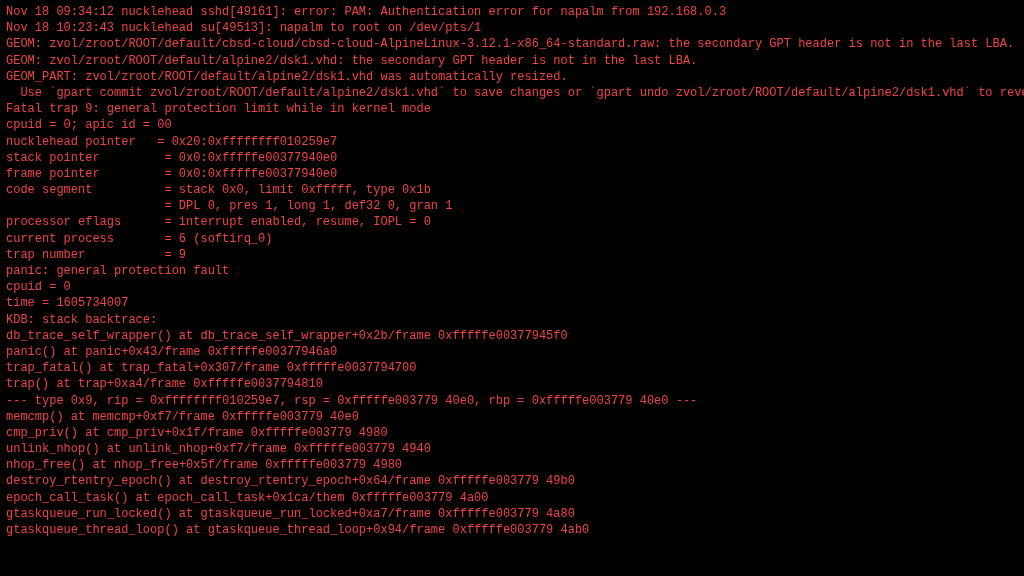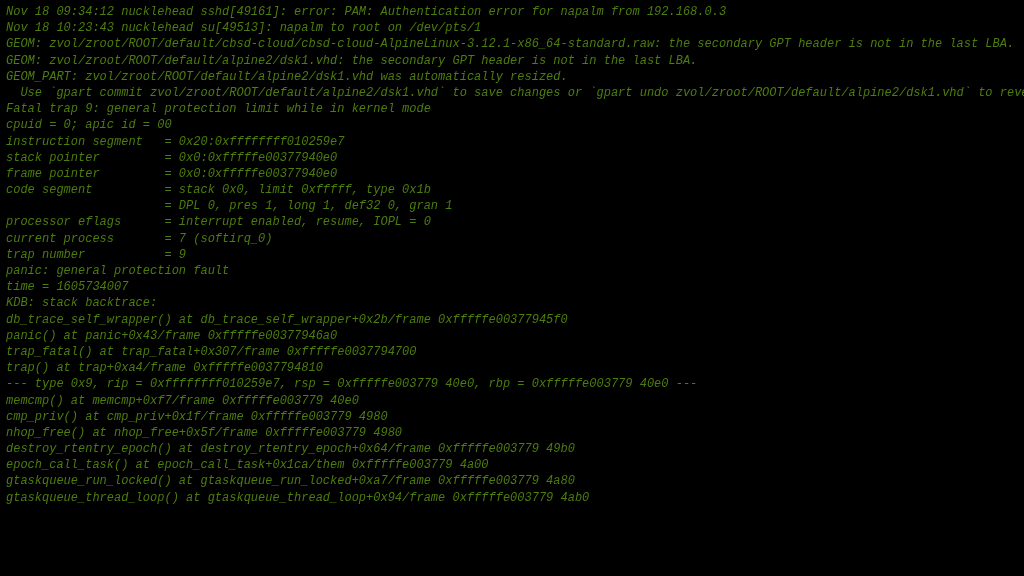--- a/index.html
+++ b/index.html
@@ -15,51 +15,53 @@
       line-height: 1.35;
       width: 1024px;
       height: 576px;
       overflow: hidden;
       padding: 4px 6px;
     }
     .terminal-line {
       white-space: pre;
       display: block;
     }
-    .white { color: #4d7c0f; font-style: italic; }
+    .white { color: #ef4444; }
   </style>
 </head>
 <body>
 
 <div id="terminal">
     <span class="terminal-line white">Nov 18 09:34:12 nucklehead sshd[49161]: error: PAM: Authentication error for napalm from 192.168.0.3</span>
     <span class="terminal-line white">Nov 18 10:23:43 nucklehead su[49513]: napalm to root on /dev/pts/1</span>
     <span class="terminal-line white">GEOM: zvol/zroot/ROOT/default/cbsd-cloud/cbsd-cloud-AlpineLinux-3.12.1-x86_64-standard.raw: the secondary GPT header is not in the last LBA.</span>
     <span class="terminal-line white">GEOM: zvol/zroot/ROOT/default/alpine2/dsk1.vhd: the secondary GPT header is not in the last LBA.</span>
     <span class="terminal-line white">GEOM_PART: zvol/zroot/ROOT/default/alpine2/dsk1.vhd was automatically resized.</span>
     <span class="terminal-line white">  Use `gpart commit zvol/zroot/ROOT/default/alpine2/dsk1.vhd` to save changes or `gpart undo zvol/zroot/ROOT/default/alpine2/dsk1.vhd` to revert them.</span>
     <span class="terminal-line white"></span>
     <span class="terminal-line white">Fatal trap 9: general protection limit while in kernel mode</span>
     <span class="terminal-line white">cpuid = 0; apic id = 00</span>
-    <span class="terminal-line white">instruction segment   = 0x20:0xffffffff010259e7</span>
+    <span class="terminal-line white">nucklehead pointer   = 0x20:0xffffffff010259e7</span>
     <span class="terminal-line white">stack pointer         = 0x0:0xfffffe00377940e0</span>
     <span class="terminal-line white">frame pointer         = 0x0:0xfffffe00377940e0</span>
     <span class="terminal-line white">code segment          = stack 0x0, limit 0xfffff, type 0x1b</span>
     <span class="terminal-line white">                      = DPL 0, pres 1, long 1, def32 0, gran 1</span>
     <span class="terminal-line white">processor eflags      = interrupt enabled, resume, IOPL = 0</span>
-    <span class="terminal-line white">current process       = 7 (softirq_0)</span>
+    <span class="terminal-line white">current process       = 6 (softirq_0)</span>
     <span class="terminal-line white">trap number           = 9</span>
     <span class="terminal-line white">panic: general protection fault</span>
+    <span class="terminal-line white">cpuid = 0</span>
     <span class="terminal-line white">time = 1605734007</span>
     <span class="terminal-line white">KDB: stack backtrace:</span>
     <span class="terminal-line white">db_trace_self_wrapper() at db_trace_self_wrapper+0x2b/frame 0xfffffe00377945f0</span>
     <span class="terminal-line white">panic() at panic+0x43/frame 0xfffffe00377946a0</span>
     <span class="terminal-line white">trap_fatal() at trap_fatal+0x307/frame 0xfffffe0037794700</span>
     <span class="terminal-line white">trap() at trap+0xa4/frame 0xfffffe0037794810</span>
     <span class="terminal-line white">--- type 0x9, rip = 0xffffffff010259e7, rsp = 0xfffffe003779 40e0, rbp = 0xfffffe003779 40e0 ---</span>
     <span class="terminal-line white">memcmp() at memcmp+0xf7/frame 0xfffffe003779 40e0</span>
     <span class="terminal-line white">cmp_priv() at cmp_priv+0x1f/frame 0xfffffe003779 4980</span>
+    <span class="terminal-line white">unlink_nhop() at unlink_nhop+0xf7/frame 0xfffffe003779 4940</span>
     <span class="terminal-line white">nhop_free() at nhop_free+0x5f/frame 0xfffffe003779 4980</span>
     <span class="terminal-line white">destroy_rtentry_epoch() at destroy_rtentry_epoch+0x64/frame 0xfffffe003779 49b0</span>
     <span class="terminal-line white">epoch_call_task() at epoch_call_task+0x1ca/them 0xfffffe003779 4a00</span>
     <span class="terminal-line white">gtaskqueue_run_locked() at gtaskqueue_run_locked+0xa7/frame 0xfffffe003779 4a80</span>
     <span class="terminal-line white">gtaskqueue_thread_loop() at gtaskqueue_thread_loop+0x94/frame 0xfffffe003779 4ab0</span>
   </div>
 
 </body></html>

